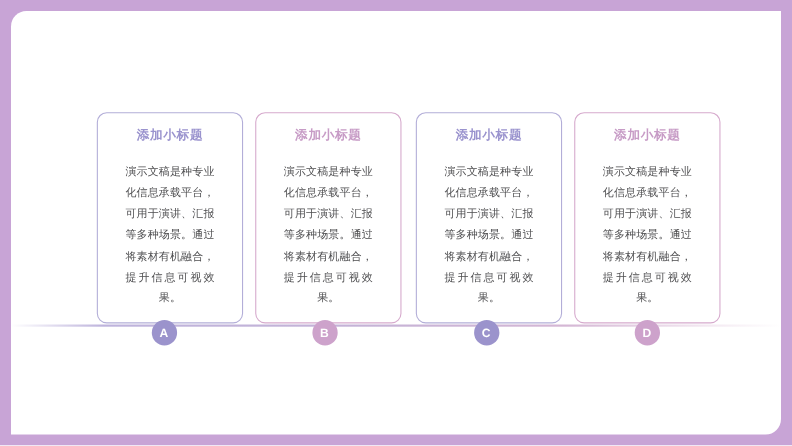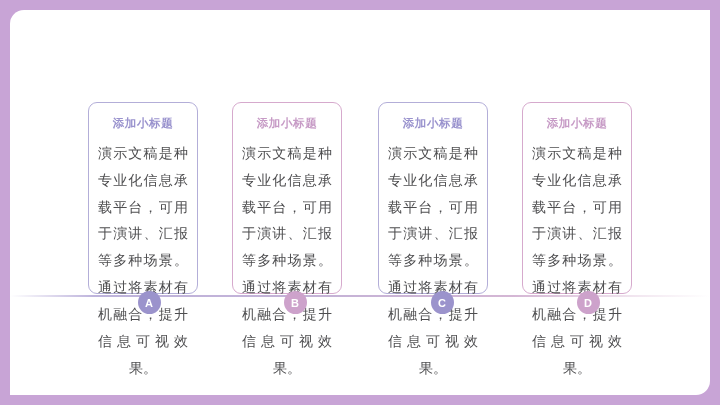--- a/index.html
+++ b/index.html
@@ -57,21 +57,21 @@
     position: absolute;
     left: 0;
     top: 0;
     width: 700px;
     height: 385px;
   }
 
   .card {
     position: absolute;
     top: 92px;
-    width: 110px;
+    width: 133px;
     height: 192px;
     border: 1px solid #b3aed8;
     border-radius: 9px;
     background: #ffffff;
     box-sizing: border-box;
     padding: 14px 9px 8px 9px;
   }
   .card.accent-pink {
     border-color: #d6aacd;
   }
@@ -83,27 +83,27 @@
     color: #9a93ce;
     letter-spacing: 0.6px;
     line-height: 1.2;
     margin: 0 0 9px 0;
   }
   .card.accent-pink .card-title {
     color: #c79bc6;
   }
 
   .card-body {
-    font-size: 14px;
+    font-size: 10px;
     line-height: 1.92;
     color: #4e4e50;
     text-align: justify;
     text-align-last: center;
     letter-spacing: 0.1px;
-    margin: 0;
+    margin: 16px;
   }
 
   
   .badge {
     position: absolute;
     top: 281px;
     width: 23px;
     height: 23px;
     border-radius: 50%;
     background: #9b93cc;

